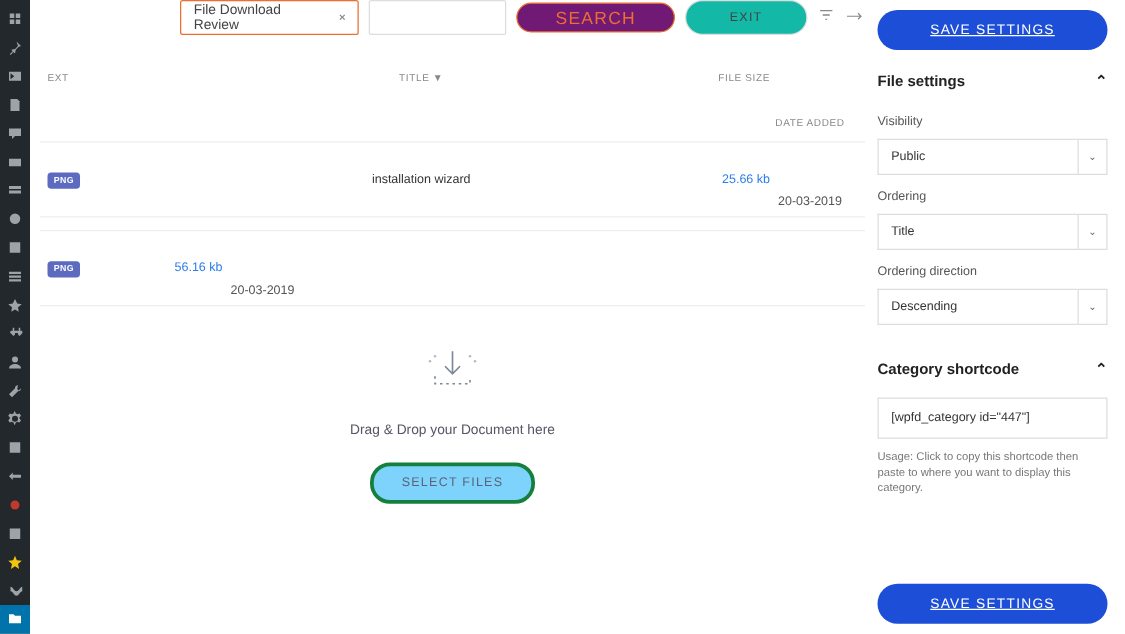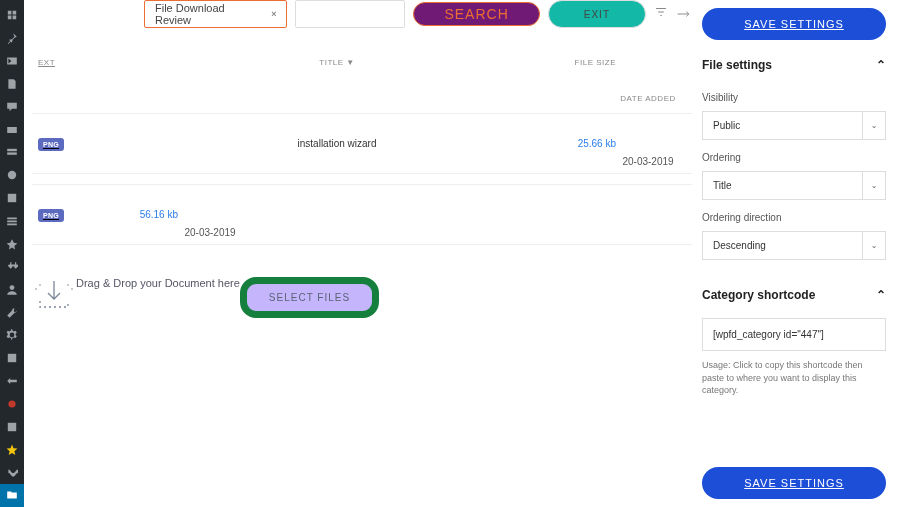--- a/index.html
+++ b/index.html
@@ -20,34 +20,34 @@
 .crumb { display: flex; align-items: center; height: 28px; border: 1px solid #ec6e30; border-radius: 2px; padding: 0 10px; font-size: 11px; color: #444; gap: 8px; }
 .crumb-close { font-size: 9px; color: #888; font-weight: bold; }
 .search-inp { height: 28px; border: 1px solid #ddd; border-radius: 2px; width: 110px; padding: 0 8px; font-size: 11px; }
 .btn-search { height: 24px; border: 1px solid #ec6e30; color: #ec6e30; background: #701a75; border-radius: 14px; padding: 0 30px; font-size: 14px; letter-spacing: 1px; cursor: pointer; }
 .btn-exit { height: 28px; border: 1px solid #ddd; color: #444; background: #14b8a6; border-radius: 14px; padding: 0 35px; font-size: 10px; letter-spacing: 1px; cursor: pointer; }
 .filter-icon { color: #888; cursor: pointer; }
 .arrow-icon { color: #888; cursor: pointer; }
 
 .table-wrap { margin-top: 20px; }
 .thead { display: flex; padding: 10px 6px; font-size: 8px; letter-spacing: 0.5px; color: #888; }
-.col-ext { width: 80px; text-decoration: underline; }
+.col-ext { width: 80px; }
 .col-title { flex: 1; text-align: center; }
 .col-size { width: 60px; text-align: right; }
 .col-date { width: 70px; text-align: center; padding-right: 6px; margin-top: 36px; }
 .row { display: flex; align-items: center; background: #fff; border-top: 1px solid #eee; border-bottom: 1px solid #eee; padding: 6px; font-size: 10px; margin-bottom: 10px; }
 .ext-badge { background: #5c6bc0; color: #fff; font-size: 7px; font-weight: bold; padding: 3px 5px; border-radius: 3px; letter-spacing: 0.3px; }
 .row .col-title { color: #333; }
 .row .col-size { color: #2b7de9; }
 .row .col-date { color: #555; }
 
-.dropzone { margin-top: 22px; display: flex; flex-direction: row; align-items: flex-start; gap: 0; }
+.dropzone { margin-top: 22px; display: flex; flex-direction: column; align-items: center; gap: 20px; }
 .drop-svg { color: #6d7c91; }
 .drop-text { font-size: 11px; color: #556; }
-.btn-select { border: 7px solid #15803d; color: #5a6475; background: #c4b5fd; border-radius: 16px; padding: 8px 22px; font-size: 10px; letter-spacing: 1px; cursor: pointer; }
+.btn-select { border: 3px solid #15803d; color: #5a6475; background: #7dd3fc; border-radius: 16px; padding: 8px 22px; font-size: 10px; letter-spacing: 1px; cursor: pointer; }
 
 .btn-save { background: #1d4ed8; color: #fff; border: none; border-radius: 18px; padding: 10px 0; font-size: 11px; letter-spacing: 1px; cursor: pointer; width: 100%; text-decoration: underline; }
 .panel-title { display: flex; justify-content: space-between; align-items: center; font-size: 12px; font-weight: bold; color: #222; margin: 18px 0 8px; cursor: pointer; }
 .chev { font-size: 12px; }
 .field-label { font-size: 10px; color: #555; margin-top: 12px; }
 .select-wrap { display: flex; margin-top: 8px; justify-content: space-between; }
 .select-wrap .selval { flex: 1; border: 1px solid #ddd; border-right: none; padding: 8px 10px; font-size: 10px; color: #333; cursor: pointer; }
 .select-wrap .selarr { width: 24px; border: 1px solid #ddd; display: flex; align-items: center; justify-content: center; font-size: 8px; color: #666; cursor: pointer; }
 .shortcode-box { border: 1px solid #ddd; padding: 10px; font-size: 10px; color: #333; margin-top: 8px; cursor: pointer; }
 .usage { font-size: 9px; color: #777; margin-top: 8px; line-height: 1.4; }

